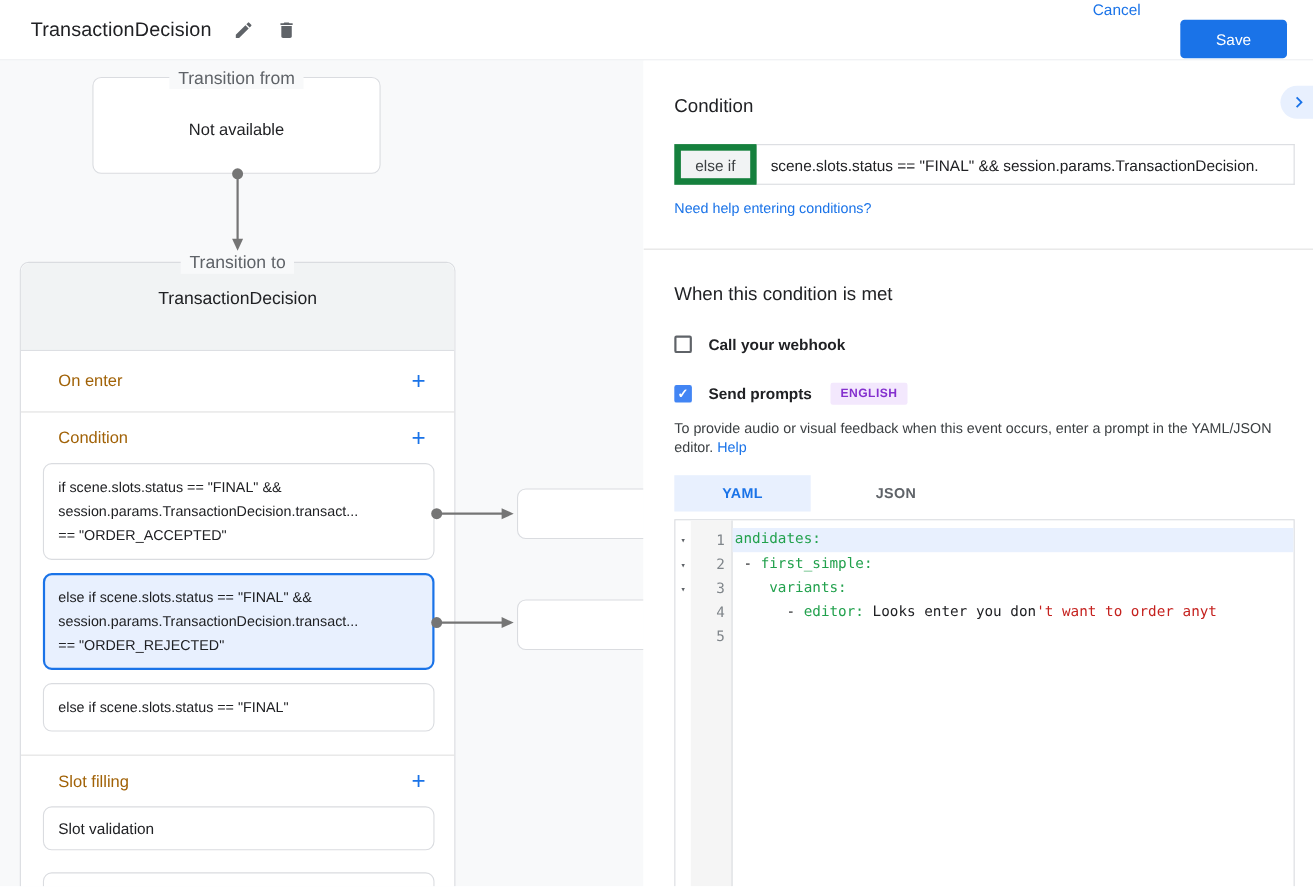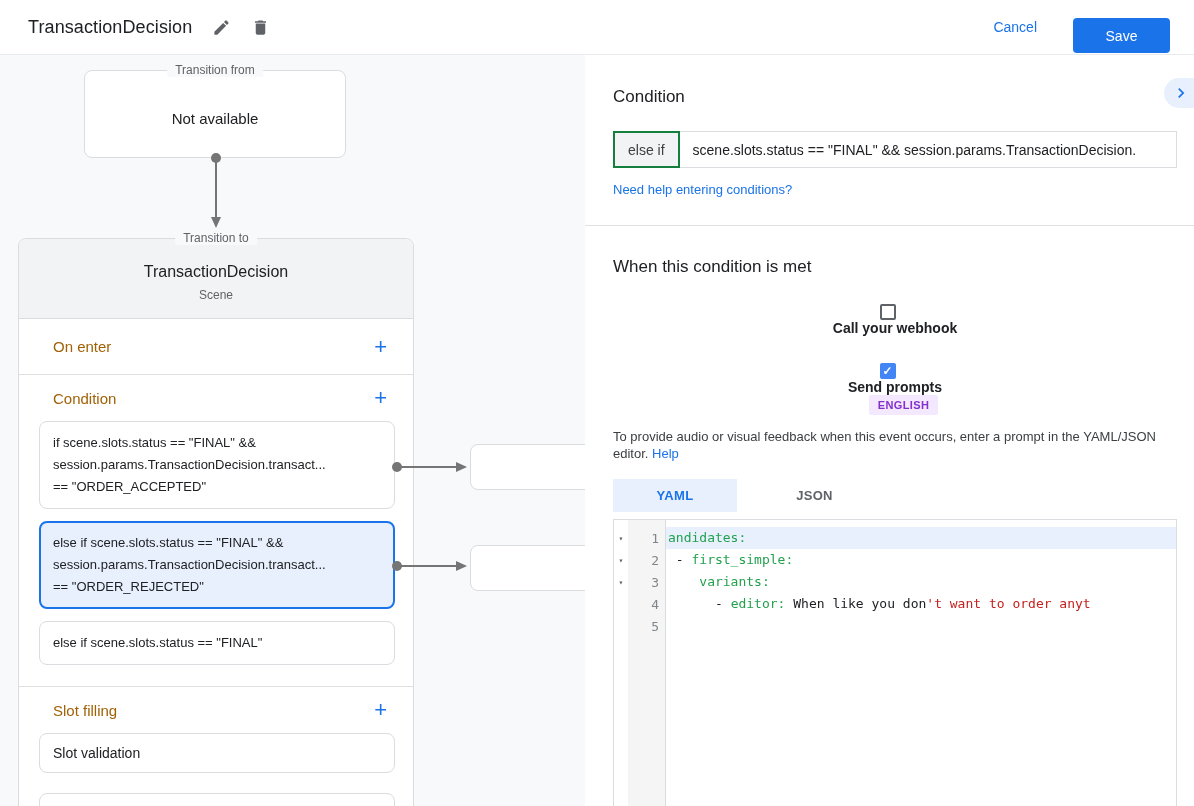--- a/index.html
+++ b/index.html
@@ -5,30 +5,30 @@
   * { margin:0; padding:0; box-sizing:border-box; }
   html,body { background:#fff; }
   body { font-family:"Liberation Sans", sans-serif; }
   .app { position:relative; width:1194px; height:806px; overflow:hidden; background:#fff; color:#202124; }
 
   
   .topbar { height:55px; display:flex; align-items:center; padding:0 24px 0 28px; border-bottom:1px solid #e8eaed; background:#fff; }
   .page-title { font-size:18px; color:#202124; letter-spacing:.1px; }
   .title-icon { margin-left:20px; display:flex; align-items:center; cursor:pointer; }
   .title-icon svg { fill:#5f6368; }
-  .topbar-actions { margin-left:auto; display:flex; align-items:center; gap:36px; }
+  .topbar-actions { margin-left:auto; display:flex; align-items:flex-start; gap:36px; }
   .btn-cancel { font-size:14px; font-weight:500; color:var(--accent,#1a73e8); background:none; border:none; cursor:pointer; font-family:inherit; }
   .btn-save { width:97px; height:35px; background:var(--accent,#1a73e8); color:#fff; border:none; border-radius:4px; font-size:14px; font-weight:500; cursor:pointer; font-family:inherit;margin-top:17px; }
 
   .main { display:flex; height:751px; }
 
   
   .canvas { position:relative; width:585px; flex-shrink:0; background:#f8f9fa; overflow:hidden; }
   .fieldset { position:absolute; background:#fff; border:1px solid #dadce0; border-radius:8px; }
-  .fieldset-legend { position:absolute; top:-8px; left:50%; transform:translateX(-50%); background:#f8f9fa; padding:0 8px; font-size:12px; color:#5f6368; white-space:nowrap; }
+  .fieldset-legend { position:absolute; top:-8px; left:50%; transform:translateX(-50%); background:#f8f9fa; padding:0 8px; font-size:16px; color:#5f6368; white-space:nowrap; }
   .tfrom { left:84px; top:15px; width:262px; height:88px; }
   .tfrom-content { padding-top:39px; text-align:center; font-size:15px; color:#202124; }
 
   .tto { left:18px; top:183px; width:396px; height:648px; }
   .scene-head { height:80px; background:#f1f3f4; border-bottom:1px solid #dadce0; border-radius:8px 8px 0 0; text-align:center; }
   .scene-name { padding-top:24px; font-size:16px; color:#202124; }
   .scene-type { margin-top:7px; font-size:12px; color:#5f6368; }
   .section-row { height:56px; display:flex; align-items:center; justify-content:space-between; padding:0 26px 0 34px; border-bottom:1px solid #e0e0e0; }
   .section-label { font-size:15px; color:#a16207; }
   .plus { font-size:22px; font-weight:300; color:var(--accent,#1a73e8); cursor:pointer; line-height:1; }
@@ -45,27 +45,27 @@
   .tbox { position:absolute; left:470px; width:130px; height:46px; background:#fff; border:1px solid #dadce0; border-radius:8px; cursor:pointer; }
 
   
   .panel { position:relative; flex:1; background:#fff; overflow:hidden; }
   .panel-inner { padding:0 17px 0 28px; }
   .panel-h { font-size:17px; color:#202124; }
   .cond-head { margin-top:32px; }
   .chev-btn { position:absolute; right:0; top:23px; width:30px; height:30px; background:var(--selected-card-bg,#e8f0fe); border:none; border-radius:16px 0 0 16px; display:flex; align-items:center; justify-content:center; cursor:pointer; padding-left:4px; }
   .chev-btn svg { fill:var(--accent,#1a73e8); }
   .cond-row { display:flex; margin-top:24px; height:37px; }
-  .cond-prefix { display:flex; align-items:center; padding:0 13px; background:#f1f3f4; border:2px solid #15803d; font-size:14px; color:#3c4043; white-space:nowrap; }
+  .cond-prefix { display:flex; align-items:center; padding:0 13px; background:#f1f3f4; border:6px solid #15803d; font-size:14px; color:#3c4043; white-space:nowrap; }
   .cond-input { flex:1; min-width:0; border:1px solid #dadce0; border-left:none; font-size:14px; color:#202124; padding:0 4px 0 13px; font-family:inherit; outline:none; background:#fff; }
   .link { display:inline-block; font-size:13px; color:var(--accent,#1a73e8); text-decoration:none; cursor:pointer; }
   .help-link { margin-top:14px; }
   .divider { margin:27px -17px 0 -28px; border-top:1px solid #e0e0e0; }
   .when-head { margin-top:31px; }
-  .check-row { margin-top:27px; display:flex; align-items:center;flex-direction:column; }
+  .check-row { margin-top:27px; display:flex; align-items:center; }
   .checkbox { width:16px; height:16px; border:2px solid #5f6368; border-radius:2px; margin-right:15px; flex-shrink:0; cursor:pointer; display:flex; align-items:center; justify-content:center; }
   .checkbox.checked { background:var(--checkbox,#4285f4); border-color:var(--checkbox,#4285f4); color:#fff; font-size:12px; font-weight:700; }
   .check-label { font-size:14px; font-weight:700; color:#202124; }
   .badge { margin-left:17px; background:var(--badge-bg,#f3e8fd); color:var(--badge-text,#8430ce); font-size:11px; font-weight:700; letter-spacing:.4px; padding:4px 9px; border-radius:2px; }
   .desc { margin-top:13px; font-size:13px; color:#3c4043; line-height:17px; max-width:578px; }
   .tabs { margin-top:17px; display:flex; }
   .tab { height:33px; display:flex; align-items:center; justify-content:center; font-size:13px; font-weight:700; letter-spacing:.3px; cursor:pointer; }
   .tab.active { width:124px; background:var(--selected-card-bg,#e8f0fe); color:var(--accent,#1a73e8); }
   .tab.inactive { width:155px; color:#5f6368; }
 
@@ -117,21 +117,20 @@
       <svg class="connector" style="left:208px; top:94px;" width="16" height="86">
         <circle cx="8" cy="9" r="5" fill="#757575"></circle>
         <line x1="8" y1="9" x2="8" y2="70" stroke="#757575" stroke-width="2"></line>
         <polygon points="3,68 13,68 8,79" fill="#757575"></polygon>
       </svg>
 
       <div class="fieldset tto">
         <div class="fieldset-legend">Transition to</div>
         <div class="scene-head">
           <div class="scene-name">TransactionDecision</div>
-          <div class="scene-type">Scene</div>
         </div>
 
         <div class="section-row">
           <span class="section-label">On enter</span>
           <span class="plus">+</span>
         </div>
 
         <div class="sect">
           <div class="sect-head">
             <span class="section-label">Condition</span>
@@ -234,21 +233,21 @@
                 <span class="lcode"><span class="seg-plain"> - </span><span class="seg-key">first_simple:</span></span>
               </div>
               <div class="ed-line">
                 <span class="fold">▾</span>
                 <span class="lnum">3</span>
                 <span class="lcode"><span class="seg-plain">    </span><span class="seg-key">variants:</span></span>
               </div>
               <div class="ed-line">
                 <span class="fold"></span>
                 <span class="lnum">4</span>
-                <span class="lcode"><span class="seg-plain">      - </span><span class="seg-key">editor:</span><span class="seg-plain"> When like you don</span><span class="seg-string">'t want to order anyt</span></span>
+                <span class="lcode"><span class="seg-plain">      - </span><span class="seg-key">editor:</span><span class="seg-plain"> Looks enter you don</span><span class="seg-string">'t want to order anyt</span></span>
               </div>
               <div class="ed-line">
                 <span class="fold"></span>
                 <span class="lnum">5</span>
                 <span class="lcode"></span>
               </div>
             </div>
         </div>
       </div>
     </div>

